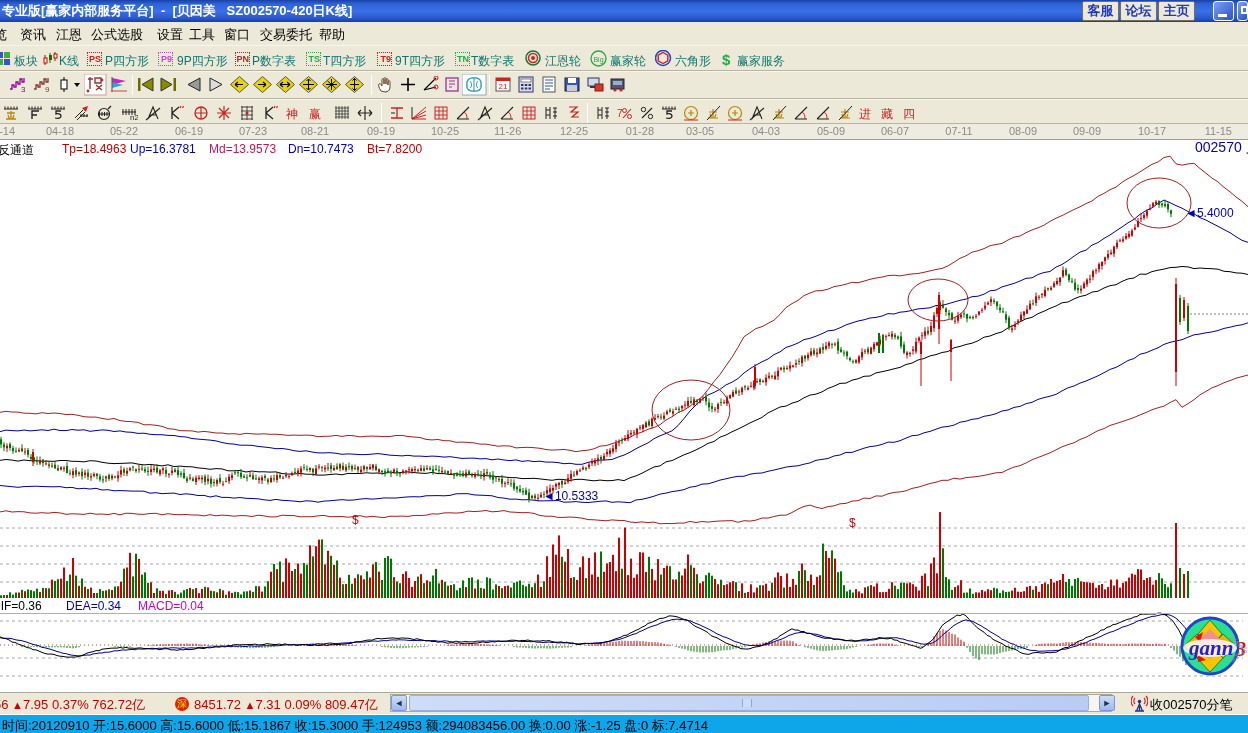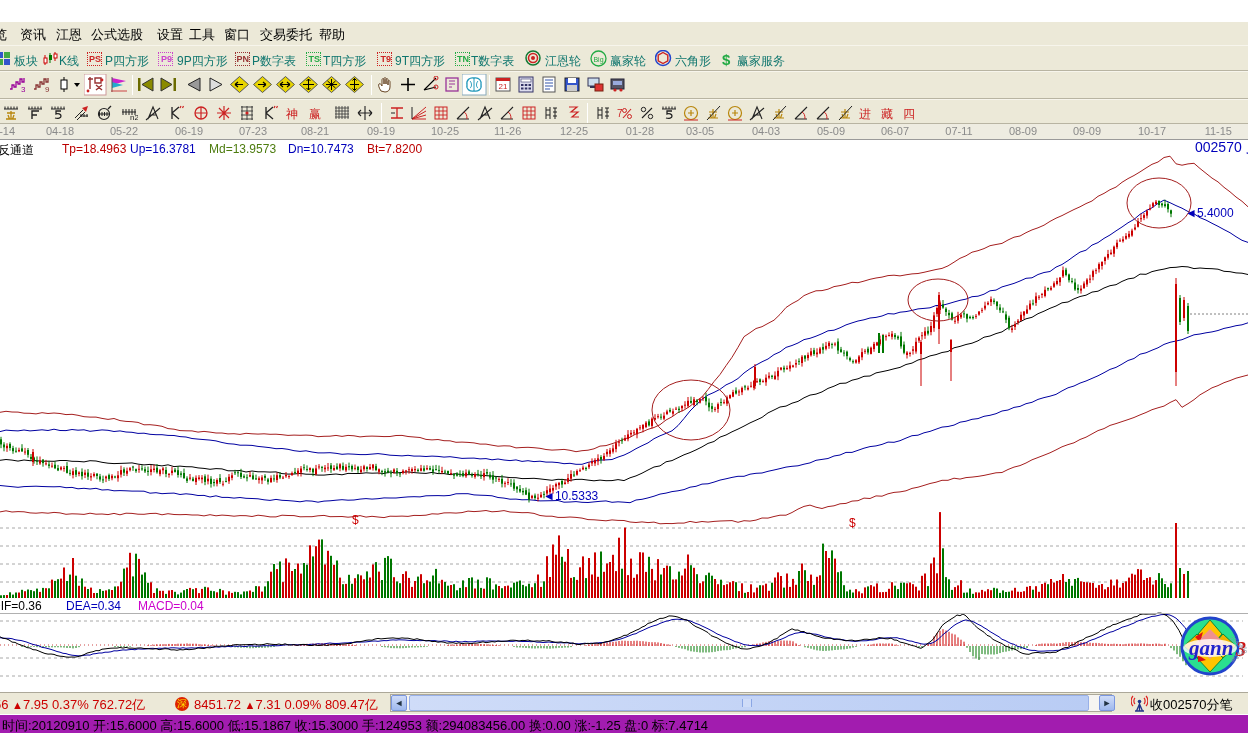--- a/index.html
+++ b/index.html
@@ -9,24 +9,35 @@
 .winbtn{position:absolute;top:1px;width:21px;height:20px;border:1px solid #fff;border-radius:3px;background:linear-gradient(135deg,#7ba1f2,#2a52c8);color:#fff;font-weight:bold;text-align:center}
 .menubar{left:0;top:22px;width:1248px;height:23px;background:#ece9d8;font-size:13px;color:#000}
 .menubar span{position:absolute;top:4px}
 .tbrow{left:0;width:1248px;background:#ece9d8;border-top:1px solid #f7f5ec;border-bottom:1px solid #b8b4a2}
 .lbl{position:absolute;top:7px;font-size:12px;color:#0f766e;white-space:nowrap}
 .pbox{position:absolute;top:6px;width:15px;height:14px;font-size:9px;font-weight:bold;text-align:right;line-height:13px}
 .dates{left:0;top:124px;width:1248px;height:16px;background:#eeece1;border-bottom:1px solid #9a9a9a;font-size:11px;color:#8a8a8a}
 .dates span{position:absolute;top:1px}
 .ptxt{position:absolute;top:142px;font-size:12px;white-space:nowrap}
 .idxbar{left:0;top:692px;width:1248px;height:22px;background:#ece9d8;border-top:1px solid #aca899;font-size:13px}
-.statusbar{left:0;top:714px;width:1248px;height:19px;background:#a21caf;border-top:1px solid #fff;font-size:13px;color:#000}
+.statusbar{left:0;top:714px;width:1248px;height:19px;background:#0ea5e9;border-top:1px solid #fff;font-size:13px;color:#000}
 .sep{position:absolute;top:3px;width:1px;height:20px;background:#b8b4a2;border-right:1px solid #fff}
 </style></head><body>
 <div id="app">
+<div class="abs titlebar"><span style="margin-left:2px">专业版[赢家内部服务平台]&nbsp; - &nbsp;[贝因美&nbsp;&nbsp;&nbsp;SZ002570-420日K线]</span>
+<span class="tbtn" style="left:1082px">客服</span>
+<span class="tbtn" style="left:1120px">论坛</span>
+<span class="tbtn" style="left:1158px">主页</span>
+<span class="winbtn" style="left:1213px">
+        <i style="position:absolute;left:4px;bottom:3px;width:9px;height:3px;background:#fff"></i>
+      </span>
+<span class="winbtn" style="left:1237px;width:11px">
+        <i style="position:absolute;left:3px;top:4px;width:7px;height:8px;border:2px solid #fff"></i>
+      </span>
+</div>
 <div class="abs menubar">
 <span style="left:-6px">览</span>
 <span style="left:20px">资讯</span>
 <span style="left:56px">江恩</span>
 <span style="left:91px">公式选股</span>
 <span style="left:157px">设置</span>
 <span style="left:189px">工具</span>
 <span style="left:224px">窗口</span>
 <span style="left:260px">交易委托</span>
 <span style="left:319px">帮助</span>
@@ -1946,21 +1957,21 @@
 <ellipse cx="0" cy="2" rx="27" ry="9" fill="#ffffff" opacity="0.8"></ellipse>
 <text x="-21" y="9" font-family="Liberation Serif,serif" font-style="italic" font-weight="bold" font-size="21" fill="#2222cc">gann</text>
 <text x="26" y="10" font-family="Liberation Serif,serif" font-style="italic" font-weight="bold" font-size="20" fill="#cc1111">3</text>
 <text x="10" y="-18" font-family="Liberation Sans,sans-serif" font-size="6" fill="#8899aa" transform="rotate(40)">234567</text>
 <text x="8" y="26" font-family="Liberation Sans,sans-serif" font-size="6" fill="#8899aa" transform="rotate(-35)">@2345</text>
 </g>
     </svg>
 <div class="ptxt" style="left:-14px;color:#000">极反通道</div>
 <div class="ptxt" style="left:62px;color:#bb0000">Tp=18.4963</div>
 <div class="ptxt" style="left:130px;color:#0000bb;left:130px">Up=16.3781</div>
-<div class="ptxt" style="left:209px;color:#4d7c0f">Md=13.9573</div>
+<div class="ptxt" style="left:209px;color:#be185d">Md=13.9573</div>
 <div class="ptxt" style="left:288px;color:#0000bb">Dn=10.7473</div>
 <div class="ptxt" style="left:367px;color:#bb0000">Bt=7.8200</div>
 <div class="abs" style="left:1195px;top:139px;width:53px;overflow:hidden;font-size:14px;color:#0000bb;white-space:nowrap">002570 贝因美</div>
 <div class="abs" style="left:543px;top:489px;font-size:12px;color:#0000bb">◄10.5333</div>
 <div class="abs" style="left:1185px;top:206px;font-size:12px;color:#0000bb">◄5.4000</div>
 <div class="abs" style="left:-8px;top:599px;font-size:12px;color:#000">DIF=0.36</div>
 <div class="abs" style="left:66px;top:599px;font-size:12px;color:#0000bb">DEA=0.34</div>
 <div class="abs" style="left:138px;top:599px;font-size:12px;color:#cc00cc">MACD=0.04</div>
 <div class="abs" style="left:0;top:613px;width:1248px;height:1px;background:#b0b0b0"></div>
 <div class="abs idxbar">

